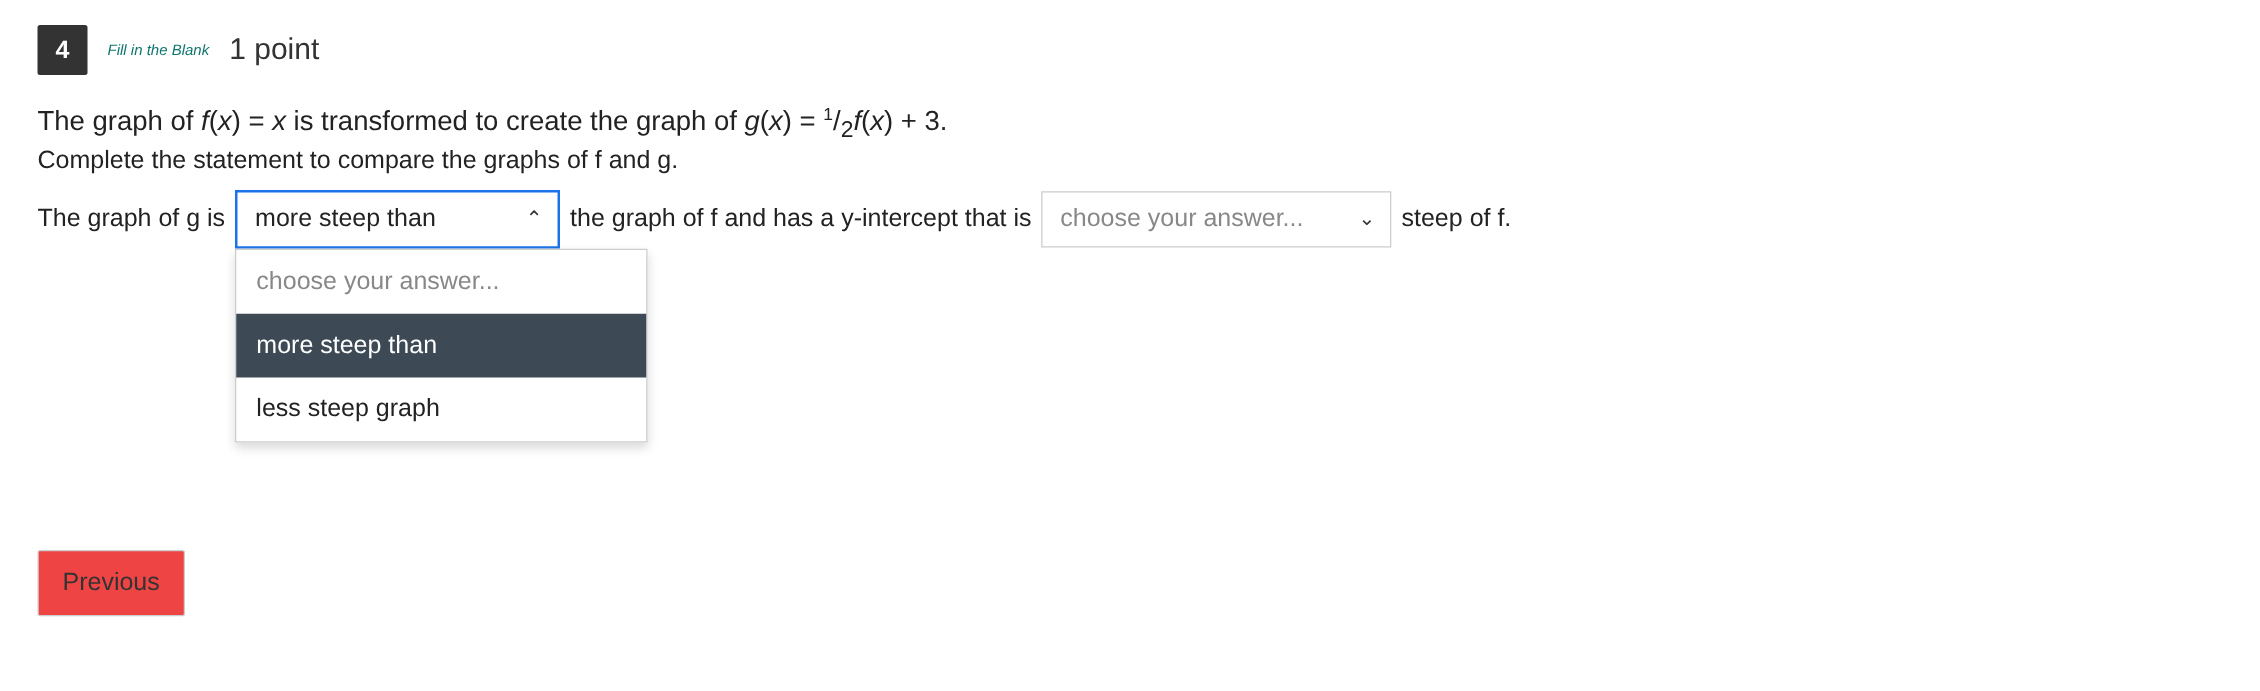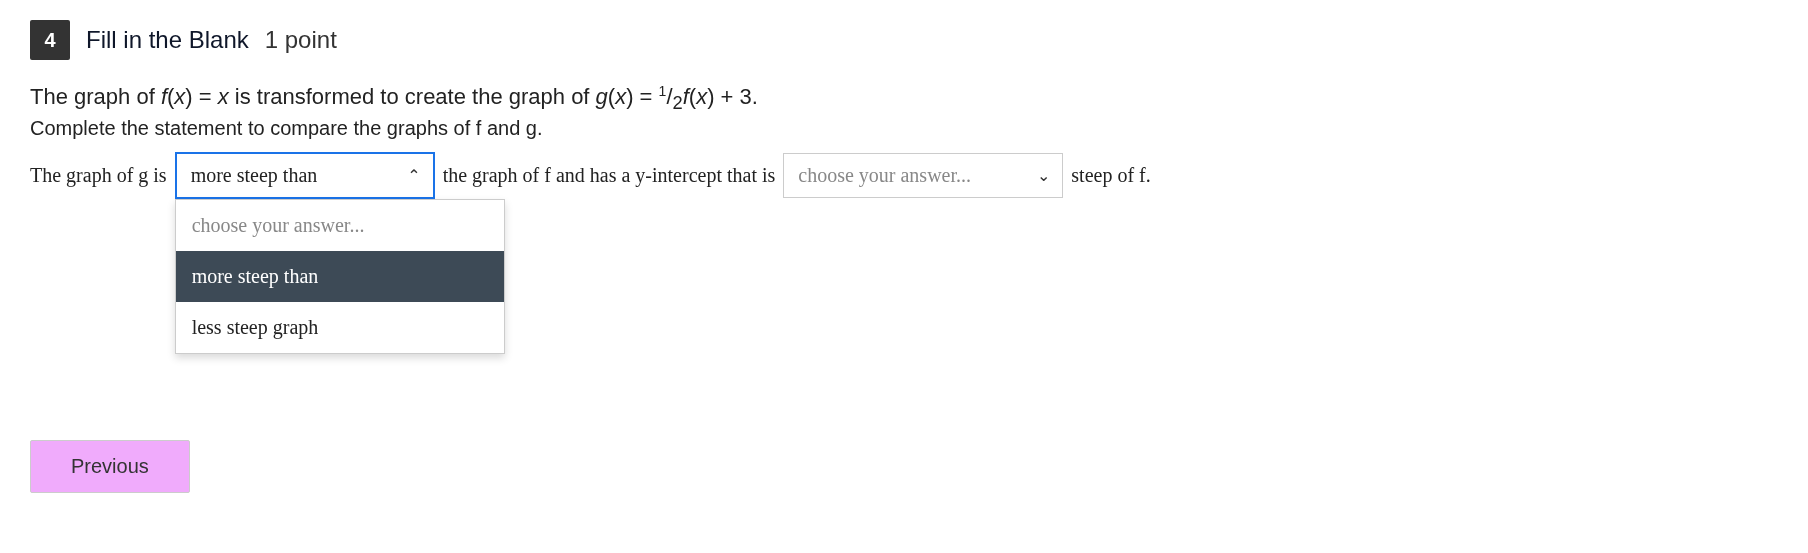--- a/index.html
+++ b/index.html
@@ -39,22 +39,23 @@
       font-weight: bold;
       width: 40px;
       height: 40px;
       display: flex;
       align-items: center;
       justify-content: center;
       border-radius: 2px;
     }
 
     .question-type {
-      font-size: 24px;
-      color: #0f172a;
+      font-size: 12px;
+      color: #0f766e;
+      font-style: italic;
     }
 
     .question-points {
       font-size: 24px;
       color: #333;
     }
 
     .question-text {
       font-size: 22px;
       color: #222;
@@ -68,21 +69,20 @@
     }
 
     .statement-row {
       display: flex;
       align-items: center;
       gap: 8px;
       font-size: 20px;
       color: #222;
       position: relative;
       margin-bottom: 0;
-      font-family: Liberation Serif, serif;
     }
 
     .dropdown-wrapper {
       position: relative;
       display: inline-block;
     }
 
     .dropdown-selected {
       border: 2px solid #1a73e8;
       background: #fff;
@@ -151,22 +151,22 @@
       right: 12px;
       font-size: 16px;
       color: #333;
     }
 
     .previous-button {
       position: absolute;
       left: 30px;
       bottom: 60px;
       border: 1px solid #ccc;
-      background: #f0abfc;
-      padding: 14px 40px;
+      background: #ef4444;
+      padding: 14px 19px;
       font-size: 20px;
       cursor: pointer;
       color: #333;
       border-radius: 2px;
     }
 
     sup {
       font-size: 14px;
       vertical-align: super;
     }

